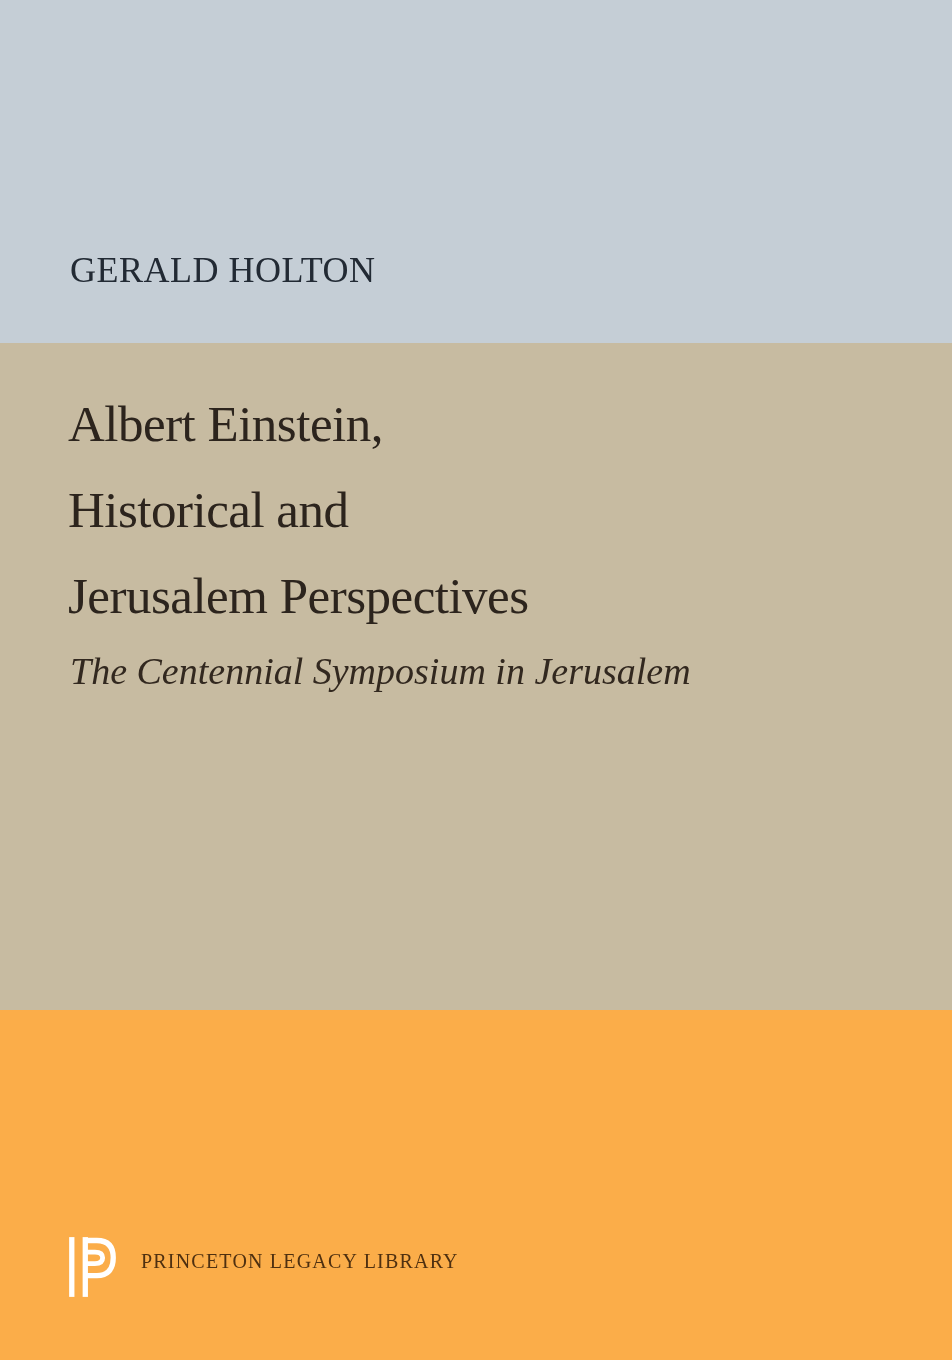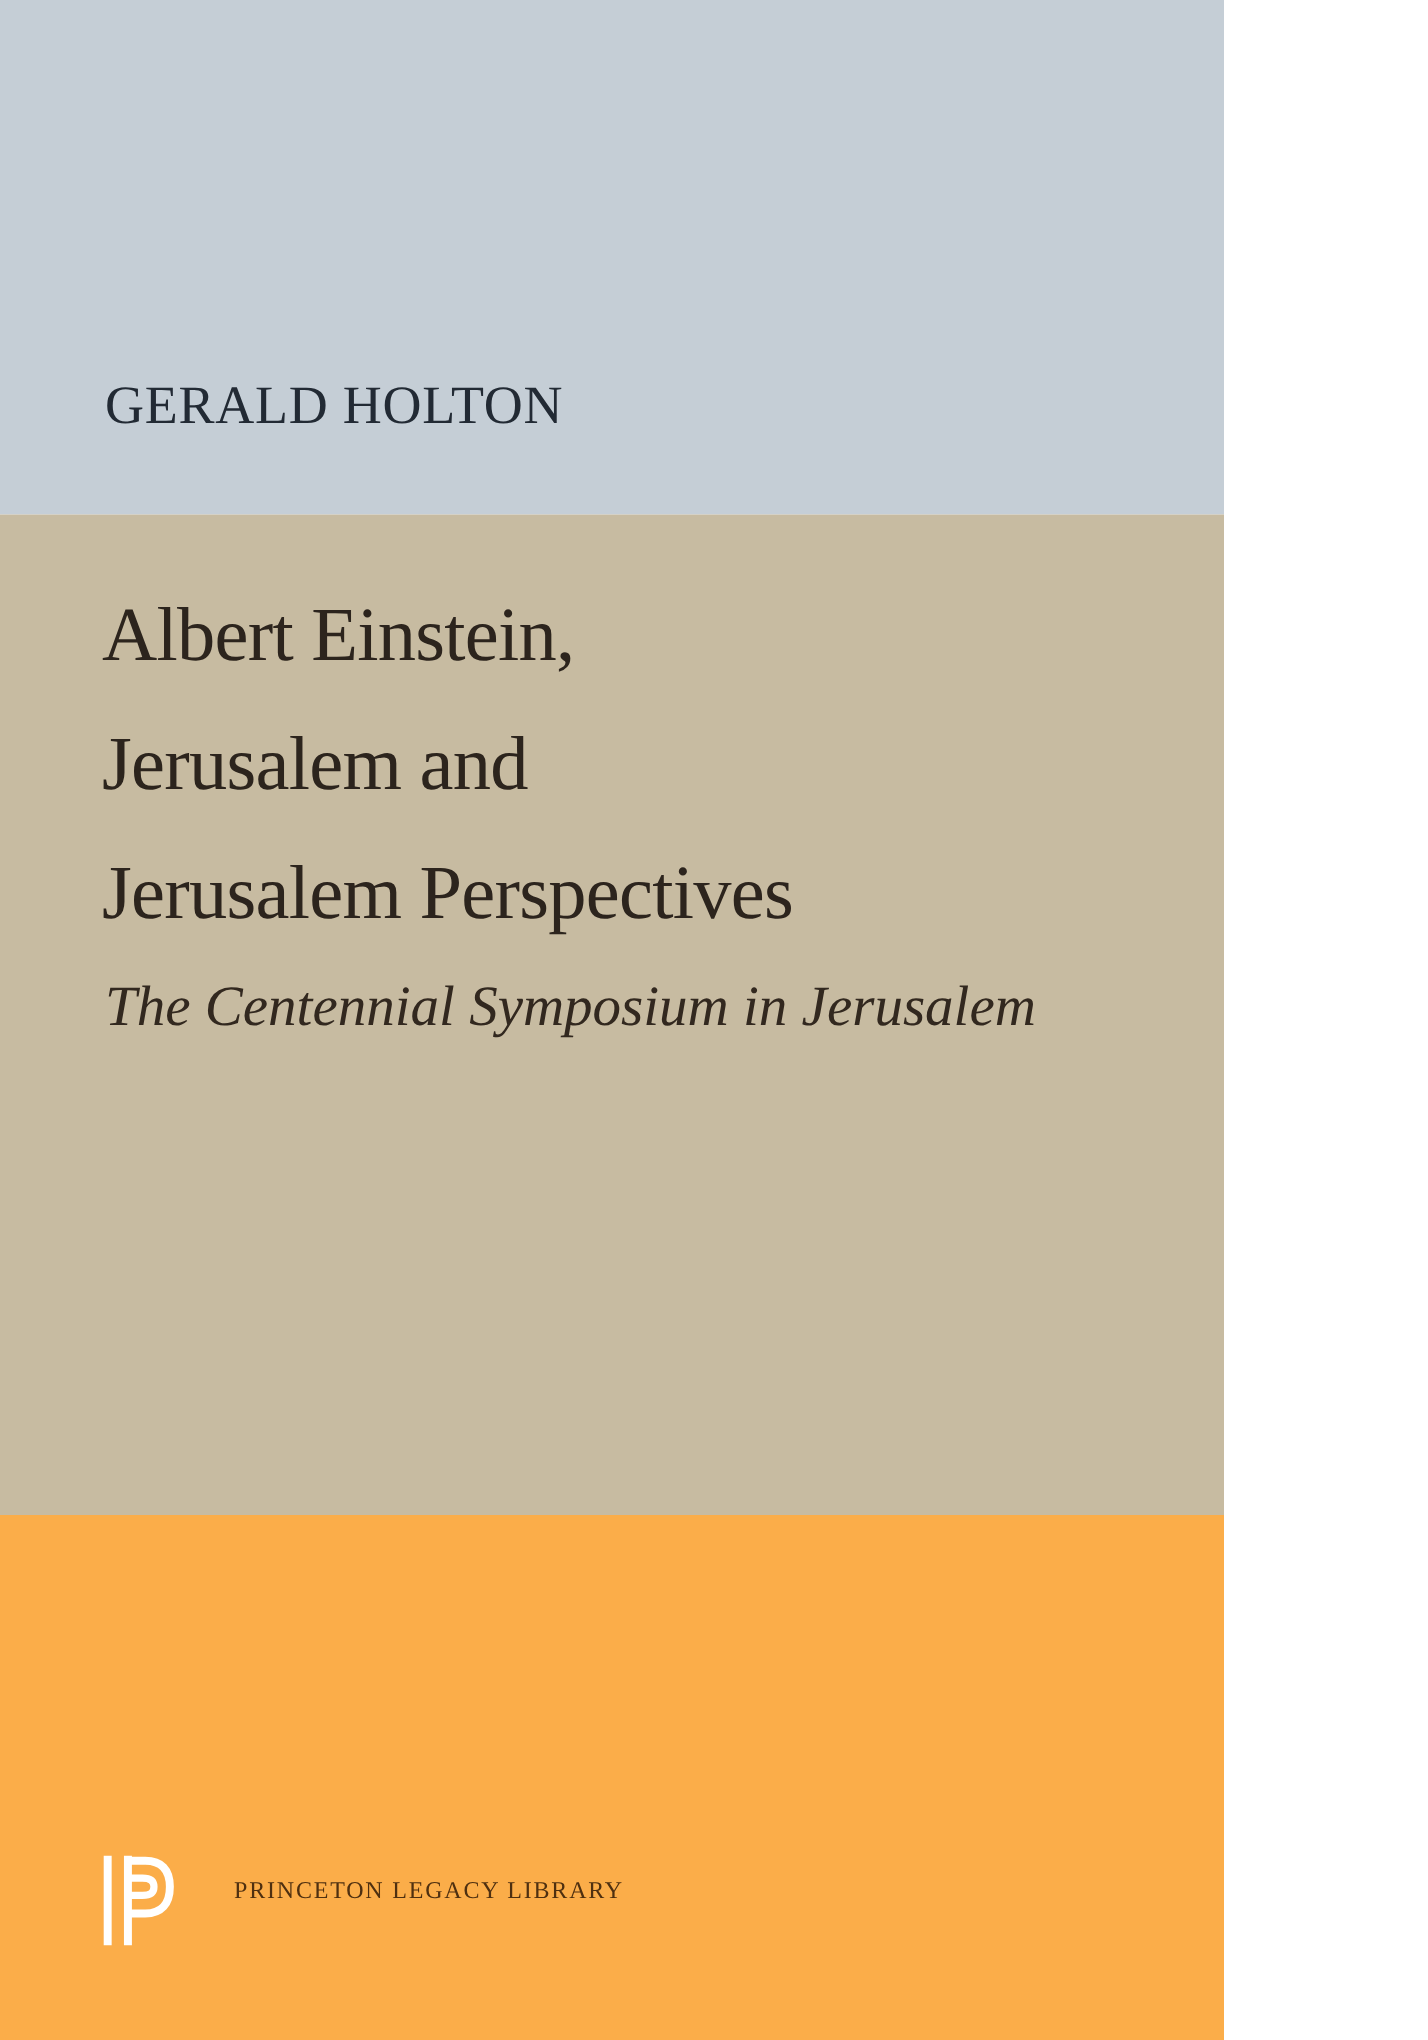--- a/index.html
+++ b/index.html
@@ -2,21 +2,21 @@
 <html><head>
 <meta charset="utf-8">
 <style>
   html, body {
     margin: 0;
     padding: 0;
     background: #ffffff;
   }
   .cover {
     position: relative;
-    width: 816px;
+    width: 952px;
     height: 1360px;
     overflow: hidden;
     font-family: "Liberation Serif", "DejaVu Serif", serif;
   }
   .band {
     position: absolute;
     left: 0;
     width: 100%;
   }
   .band-top {
@@ -69,44 +69,44 @@
     top: 1236px;
     display: flex;
     align-items: center;
   }
   .logo {
     width: 54px;
     height: 62px;
     flex: 0 0 auto;
   }
   .imprint-label {
-    margin-left: 36px;
+    margin-left: 21px;
     margin-top: -12px;
     color: #4f3010;
-    font-size: 16px;
+    font-size: 20px;
     letter-spacing: 1.2px;
     white-space: nowrap;
   }
 </style>
 </head>
 <body>
 
 <div class="cover">
 
   <div class="band band-top"></div>
   <div class="band band-middle"></div>
   <div class="band band-bottom"></div>
 
   <div class="authors">
     <div>GERALD HOLTON</div>
   </div>
 
   <div class="title">
     <div>Albert Einstein,</div>
-    <div>Jerusalem and</div>
+    <div>Historical and</div>
     <div>Jerusalem Perspectives</div>
   </div>
 
   <div class="subtitle">The Centennial Symposium in Jerusalem</div>
 
   <div class="imprint">
     <svg class="logo" viewBox="0 0 56 62" xmlns="http://www.w3.org/2000/svg" fill="none" stroke="#ffffff" stroke-width="5.5" stroke-linecap="butt">
       <path d="M 6 0 L 6 62"></path>
       <path d="M 20 0 L 20 62"></path>
       <path d="M 20 3.5 L 32 3.5 C 43 3.5 49 9.5 49 21.5 C 49 33.5 43 40 32 40 L 20 40"></path>

